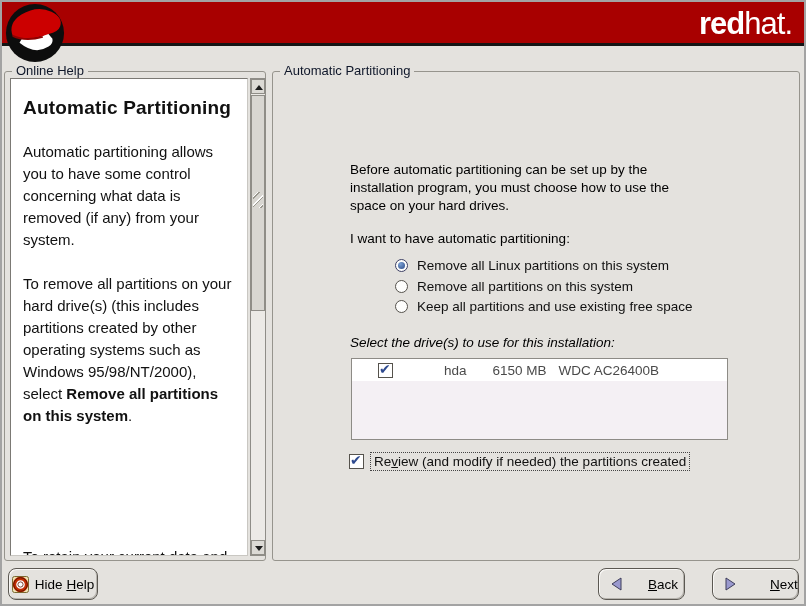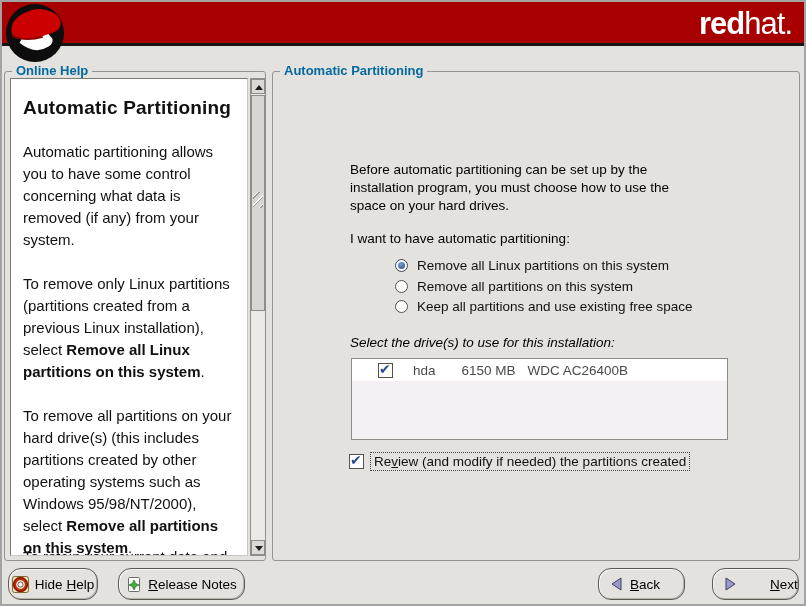--- a/index.html
+++ b/index.html
@@ -11,21 +11,21 @@
     color:#111;overflow:hidden;
   }
   
   .header{position:absolute;left:0;top:0;right:0;height:44px;background:#a80000;border-bottom:3px solid #151515;}
   .brand{position:absolute;right:12px;top:4px;font-size:31px;color:#fff;letter-spacing:-1px;}
   .brand .b{font-weight:700;}
   .brand .l{font-weight:400;}
   .shadowman{position:absolute;left:2px;top:0px;width:62px;height:62px;z-index:6;}
   
   .frame{position:absolute;border:1px solid #96948d;border-radius:3px;}
-  .frame-label{position:absolute;top:-9px;left:7px;background:#e4e2de;padding:0 4px;font-size:13px;color:#0369a1;white-space:nowrap;font-weight:bold;}
+  .frame-label{position:absolute;top:-9px;left:7px;background:#e4e2de;padding:0 4px;font-size:13px;color:#0f172a;white-space:nowrap;}
   
   .help-view{position:absolute;left:5px;top:6px;width:238px;height:478px;background:#fff;
     border:1px solid #7b7974;border-right-color:#c9c7c2;border-bottom-color:#c9c7c2;overflow:hidden;}
   .help-inner{position:absolute;left:12px;top:4px;width:212px;}
   .help-title{font-size:19px;font-weight:700;margin:14px 0 10px 0;letter-spacing:.2px;}
   .help-p{font-size:15px;line-height:22px;margin:22px 0 0 0;}
   .help-p b{font-weight:700;}
   .help-cut{position:absolute;left:12px;bottom:-13px;width:220px;font-size:15px;line-height:22px;white-space:nowrap;}
   
   .sbar{position:absolute;left:245px;top:6px;width:16px;height:478px;background:#eceae6;border:1px solid #8f8d87;}
@@ -44,33 +44,33 @@
   .radio.sel{border-color:#3c3f63;}
   .radio.sel::after{content:"";position:absolute;left:2px;top:2px;width:7px;height:7px;border-radius:50%;
     background:radial-gradient(circle at 35% 30%,#7aa0d4,#2e4b86);}
   .radio-label{font-size:13.5px;white-space:nowrap;}
   .drive-table{position:absolute;left:78px;top:286px;width:377px;height:82px;background:#f4f0f4;border:1px solid #8d8b86;}
   .drive-row{position:absolute;left:0;top:0;right:0;height:22px;background:#fff;display:flex;align-items:center;font-size:13.5px;color:#4a4a4a;}
   .cbx{width:15px;height:15px;background:#fff;border:1px solid #55524c;position:relative;flex:0 0 auto;
     font-family:"DejaVu Sans",sans-serif;}
   .cbx .mark{position:absolute;left:0px;top:-3px;font-size:14px;font-weight:700;color:#2e4a8f;}
   .drive-cbx{margin-left:26px;}
-  .d-dev{margin-left:20px;}
+  .d-dev{margin-left:51px;}
   .d-size{margin-left:26px;}
   .d-model{margin-left:12px;}
   .review-row{position:absolute;left:76px;top:380px;display:flex;align-items:center;gap:6px;}
   .review-label{font-size:13.5px;border:1px dotted #444;padding:1px 3px;white-space:nowrap;}
   .mn{text-decoration:underline;}
   
-  .btn{position:absolute;top:566px;height:32px;background:#e4e2de;border:1px solid #5b5852;border-radius:13px;
+  .btn{position:absolute;top:566px;height:32px;background:#e4e2de;border:1px solid #5b5852;border-radius:8px;
     box-shadow:inset 1px 1px 0 #f8f7f5,inset -1px -1px 0 #b6b3ad;
     display:flex;align-items:center;justify-content:center;gap:6px;font-size:13.5px;color:#000;cursor:default;}
   .btn svg{flex:0 0 auto;}
   .btn-back,.btn-next{justify-content:flex-start;padding-left:10px;}
-  .btn-back .lbl,.btn-next .lbl{flex:1;text-align:left;margin-right:6px;}
+  .btn-back .lbl,.btn-next .lbl{flex:1;text-align:right;margin-right:6px;}
 </style>
 </head>
 <body>
 
 <div class="window">
 
   <div class="header">
     <div class="brand">
       <span class="b">red</span><span class="l">hat.</span>
     </div>
@@ -82,21 +82,20 @@
     <path d="M9 35 Q22 41 40 36" fill="none" stroke="#8f0000" stroke-width="2"></path>
   </svg>
 
   <div class="frame" style="left:2px;top:69px;width:262px;height:490px;">
     <span class="frame-label">Online Help</span>
 
     <div class="help-view">
       <div class="help-inner">
         <div class="help-title">Automatic Partitioning</div>
         <p class="help-p"><span>Automatic partitioning allows you to have some control concerning what data is removed (if any) from your system.</span></p>
-        <p class="help-p"><span>To remove only Linux partitions (partitions created from a previous Linux installation), select </span><b>Remove all Linux partitions on this system</b><span>.</span></p>
         <p class="help-p"><span>To remove all partitions on your hard drive(s) (this includes partitions created by other operating systems such as Windows 95/98/NT/2000), select </span><b>Remove all partitions on this system</b><span>.</span></p>
       </div>
       <div class="help-cut">To retain your current data and</div>
     </div>
 
     <div class="sbar">
       <div class="sb-btn sb-up">
           <span class="tri-up"></span>
         </div>
       <div class="sb-thumb">
@@ -152,27 +151,20 @@
   <div class="btn" style="left:6px;width:90px;">
     <svg width="17" height="17" viewBox="0 0 17 17">
       <rect x="0.5" y="0.5" width="16" height="16" rx="2" fill="#efe3b4" stroke="#7a6a33"></rect>
       <circle cx="8.5" cy="8.5" r="6" fill="#ffffff" stroke="#c22b00" stroke-width="3.4"></circle>
       <circle cx="8.5" cy="8.5" r="6.8" fill="none" stroke="#5e1400" stroke-width="1"></circle>
       <circle cx="8.5" cy="8.5" r="2.6" fill="#fff" stroke="#5e1400" stroke-width="0.8"></circle>
     </svg>
     <span class="lbl"><span>Hide </span><span class="mn">H</span><span>elp</span></span>
   </div>
 
-  <div class="btn" style="left:116px;width:127px;">
-    <svg width="16" height="17" viewBox="0 0 16 17">
-      <rect x="2.5" y="1.5" width="11" height="14" rx="1" fill="#fcfcfa" stroke="#6f6d68"></rect>
-      <path d="M8 4 L9.6 7.4 L13 9 L9.6 10.6 L8 14 L6.4 10.6 L3 9 L6.4 7.4 Z" fill="#3fae3f" stroke="#1d6b1d" stroke-width="0.7"></path>
-    </svg>
-    <span class="lbl"><span class="mn">R</span><span>elease Notes</span></span>
-  </div>
 
   <div class="btn btn-back" style="left:596px;width:87px;">
     <svg width="15" height="16" viewBox="0 0 15 16">
       <polygon points="12,2 3,8 12,14" fill="#9a99ce" stroke="#3d3d5a" stroke-width="1"></polygon>
     </svg>
     <span class="lbl"><span class="mn">B</span><span>ack</span></span>
   </div>
 
   <div class="btn btn-next" style="left:710px;width:87px;gap:32px;">
     <svg width="15" height="16" viewBox="0 0 15 16">

